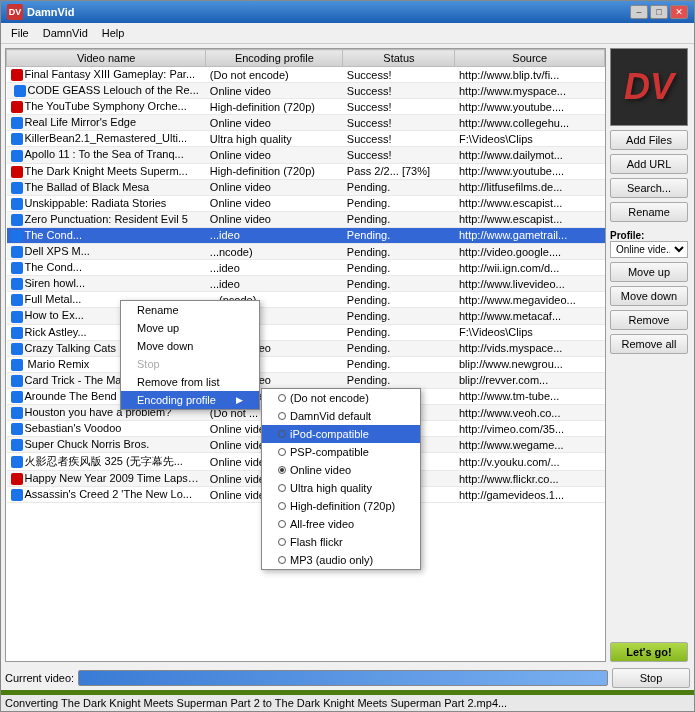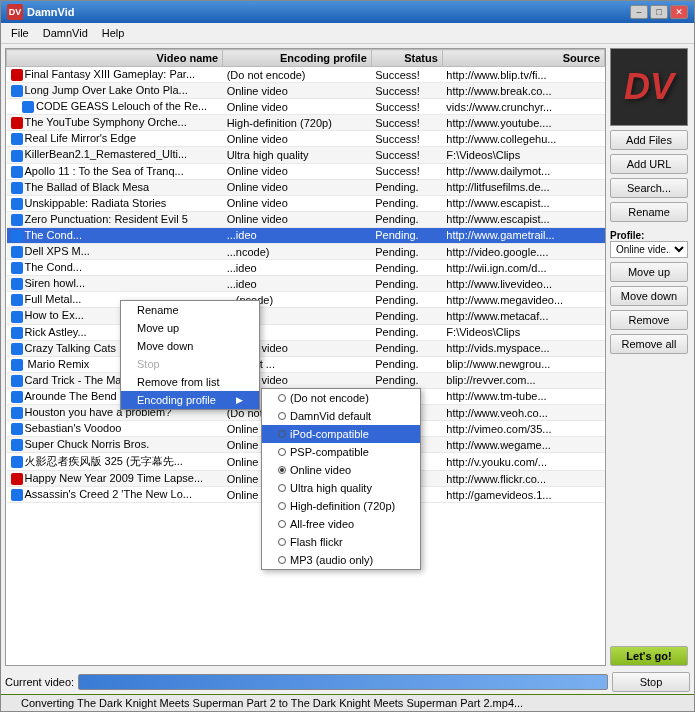--- a/index.html
+++ b/index.html
@@ -104,22 +104,22 @@
       width: 100%;
       border-collapse: collapse;
       font-size: 11px;
     }
     thead tr {
       background: linear-gradient(to bottom, #e8e8e8, #d0d0d0);
     }
     th {
       border: 1px solid #bbb;
       padding: 2px 4px;
-      text-align: right;
-      font-weight: bold;
+      text-align: center;
+      font-weight: normal;
       white-space: nowrap;
       position: sticky;
       top: 0;
       background: linear-gradient(to bottom, #e8e8e8, #d0d0d0);
       margin-top: 15px;
     }
     td {
       border-bottom: 1px solid #e8e8e8;
       padding: 1px 4px;
       white-space: nowrap;
@@ -192,22 +192,22 @@
       padding: 3px 4px;
       background: linear-gradient(to bottom, #f8f8f8, #e0e0e0);
       border: 1px solid #aaa;
       border-radius: 2px;
       cursor: pointer;
       text-align: center;
       font-size: 11px;
     }
     .status-bar {
       background: #e8e8e8;
-      border-top: 1px solid #4d7c0f;
-      padding: 2px 20px;
+      border-top: 5px solid #4d7c0f;
+      padding: 2px 4px;
       font-size: 11px;
       flex-shrink: 0;
     }
     
     .context-menu {
       position: absolute;
       background: white;
       border: 1px solid #888;
       box-shadow: 2px 2px 6px rgba(0,0,0,0.3);
       z-index: 100;
@@ -301,34 +301,26 @@
           <tbody id="table-body">
           <tr>
     <td style="max-width:160px; overflow:hidden; text-overflow:ellipsis;">
       <span style="display:inline-block;width:12px;height:12px;background:#cc0000;border-radius:2px;vertical-align:middle;margin-right:2px;"></span>Final Fantasy XIII Gameplay: Par...
     </td>
     <td style="max-width:110px; overflow:hidden; text-overflow:ellipsis;">(Do not encode)</td>
     <td style="max-width:90px;">Success!</td>
     <td style="max-width:120px; overflow:hidden; text-overflow:ellipsis;">http://www.blip.tv/fi...</td>
   </tr>
               <tr>
-    <td style="max-width:160px; overflow:hidden; text-overflow:ellipsis;">
-      <span style="display:inline-block;width:12px;height:12px;background:#1a73e8;border-radius:2px;vertical-align:middle;margin-right:2px;"></span>Long Jump Over Lake Onto Pla...
-    </td>
-    <td style="max-width:110px; overflow:hidden; text-overflow:ellipsis;">Online video</td>
-    <td style="max-width:90px;">Success!</td>
-    <td style="max-width:120px; overflow:hidden; text-overflow:ellipsis;">http://www.break.co...</td>
-  </tr>
-              <tr>
     <td style="max-width:160px; overflow:hidden; text-overflow:ellipsis;text-align:center;">
       <span style="display:inline-block;width:12px;height:12px;background:#1a73e8;border-radius:2px;vertical-align:middle;margin-right:2px;"></span>CODE GEASS Lelouch of the Re...
     </td>
     <td style="max-width:110px; overflow:hidden; text-overflow:ellipsis;">Online video</td>
     <td style="max-width:90px;">Success!</td>
-    <td style="max-width:120px; overflow:hidden; text-overflow:ellipsis;">vids://www.crunchyr...</td>
+    <td style="max-width:120px; overflow:hidden; text-overflow:ellipsis;">http://www.myspace...</td>
   </tr>
               <tr>
     <td style="max-width:160px; overflow:hidden; text-overflow:ellipsis;">
       <span style="display:inline-block;width:12px;height:12px;background:#cc0000;border-radius:2px;vertical-align:middle;margin-right:2px;"></span>The YouTube Symphony Orche...
     </td>
     <td style="max-width:110px; overflow:hidden; text-overflow:ellipsis;">High-definition (720p)</td>
     <td style="max-width:90px;">Success!</td>
     <td style="max-width:120px; overflow:hidden; text-overflow:ellipsis;">http://www.youtube....</td>
   </tr>
               <tr>
@@ -347,20 +339,28 @@
     <td style="max-width:90px;">Success!</td>
     <td style="max-width:120px; overflow:hidden; text-overflow:ellipsis;">F:\Videos\Clips</td>
   </tr>
               <tr>
     <td style="max-width:160px; overflow:hidden; text-overflow:ellipsis;">
       <span style="display:inline-block;width:12px;height:12px;background:#1a73e8;border-radius:2px;vertical-align:middle;margin-right:2px;"></span>Apollo 11 : To the Sea of Tranq...
     </td>
     <td style="max-width:110px; overflow:hidden; text-overflow:ellipsis;">Online video</td>
     <td style="max-width:90px;">Success!</td>
     <td style="max-width:120px; overflow:hidden; text-overflow:ellipsis;">http://www.dailymot...</td>
+  </tr>
+              <tr>
+    <td style="max-width:160px; overflow:hidden; text-overflow:ellipsis;">
+      <span style="display:inline-block;width:12px;height:12px;background:#cc0000;border-radius:2px;vertical-align:middle;margin-right:2px;"></span>The Dark Knight Meets Superm...
+    </td>
+    <td style="max-width:110px; overflow:hidden; text-overflow:ellipsis;">High-definition (720p)</td>
+    <td style="max-width:90px;">Pass 2/2... [73%]</td>
+    <td style="max-width:120px; overflow:hidden; text-overflow:ellipsis;">http://www.youtube....</td>
   </tr>
               <tr>
     <td style="max-width:160px; overflow:hidden; text-overflow:ellipsis;">
       <span style="display:inline-block;width:12px;height:12px;background:#1a73e8;border-radius:2px;vertical-align:middle;margin-right:2px;"></span>The Ballad of Black Mesa
     </td>
     <td style="max-width:110px; overflow:hidden; text-overflow:ellipsis;">Online video</td>
     <td style="max-width:90px;">Pending.</td>
     <td style="max-width:120px; overflow:hidden; text-overflow:ellipsis;">http://litfusefilms.de...</td>
   </tr>
               <tr>

